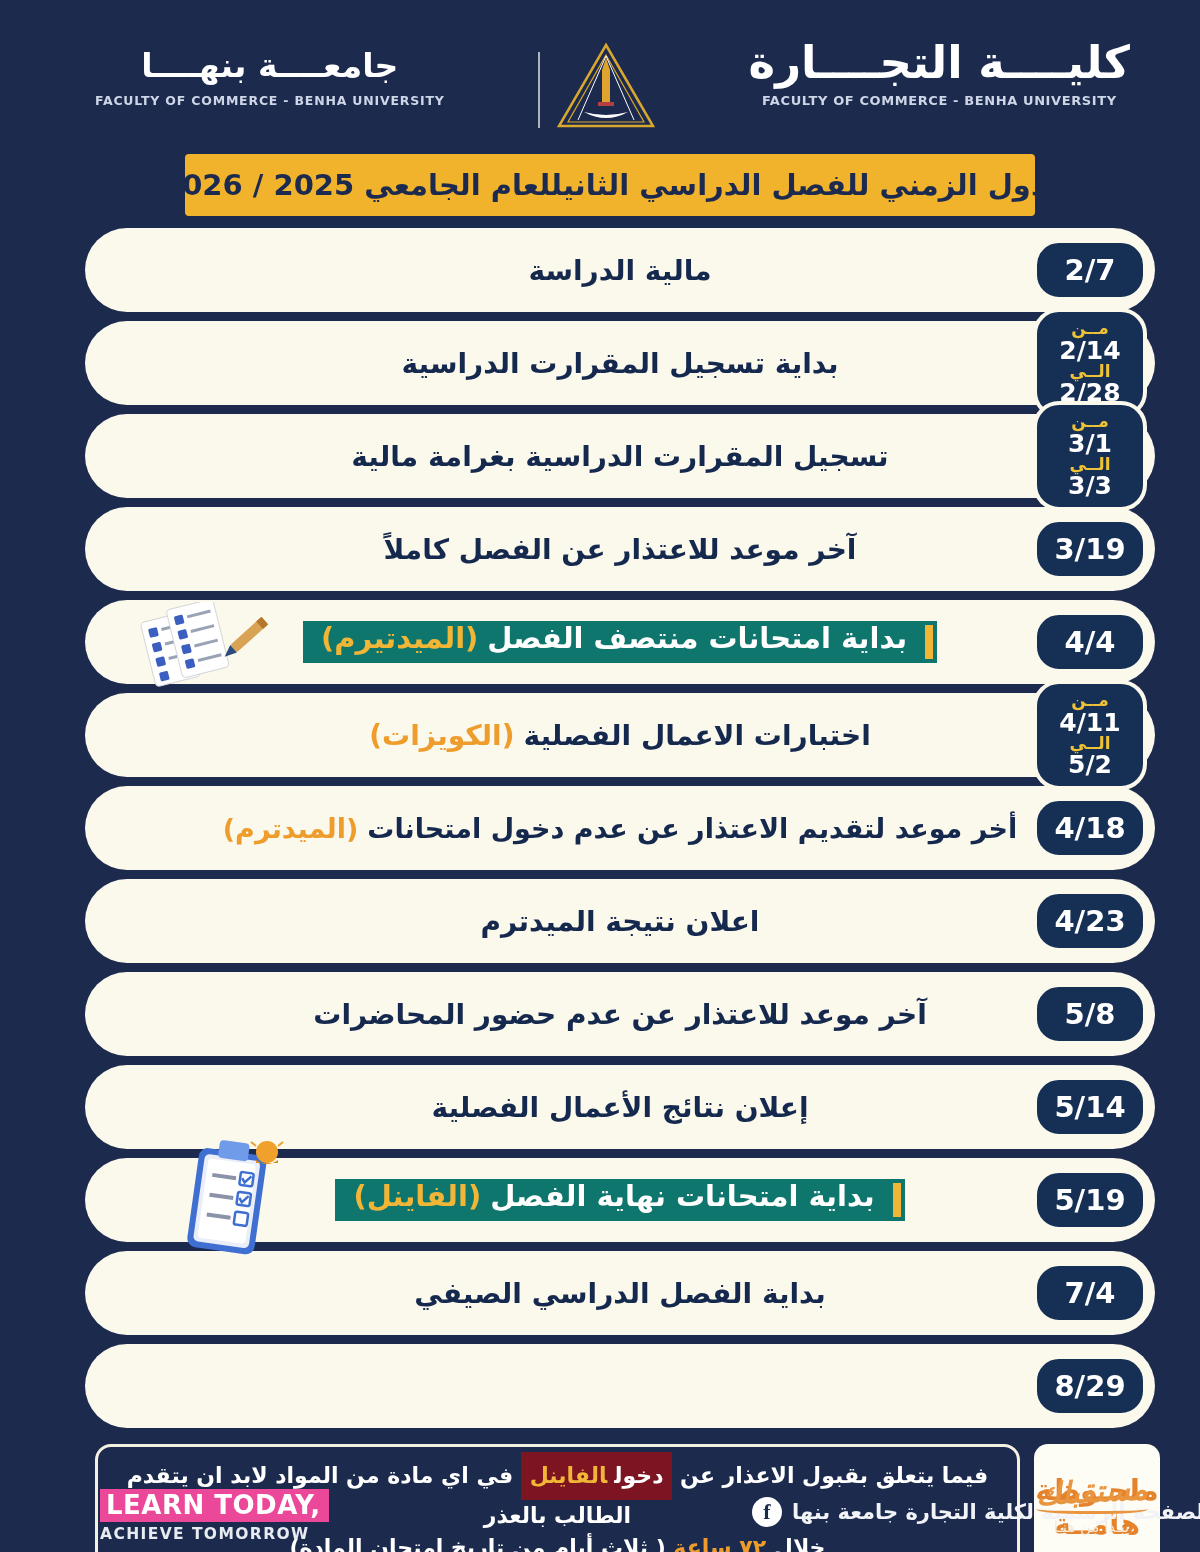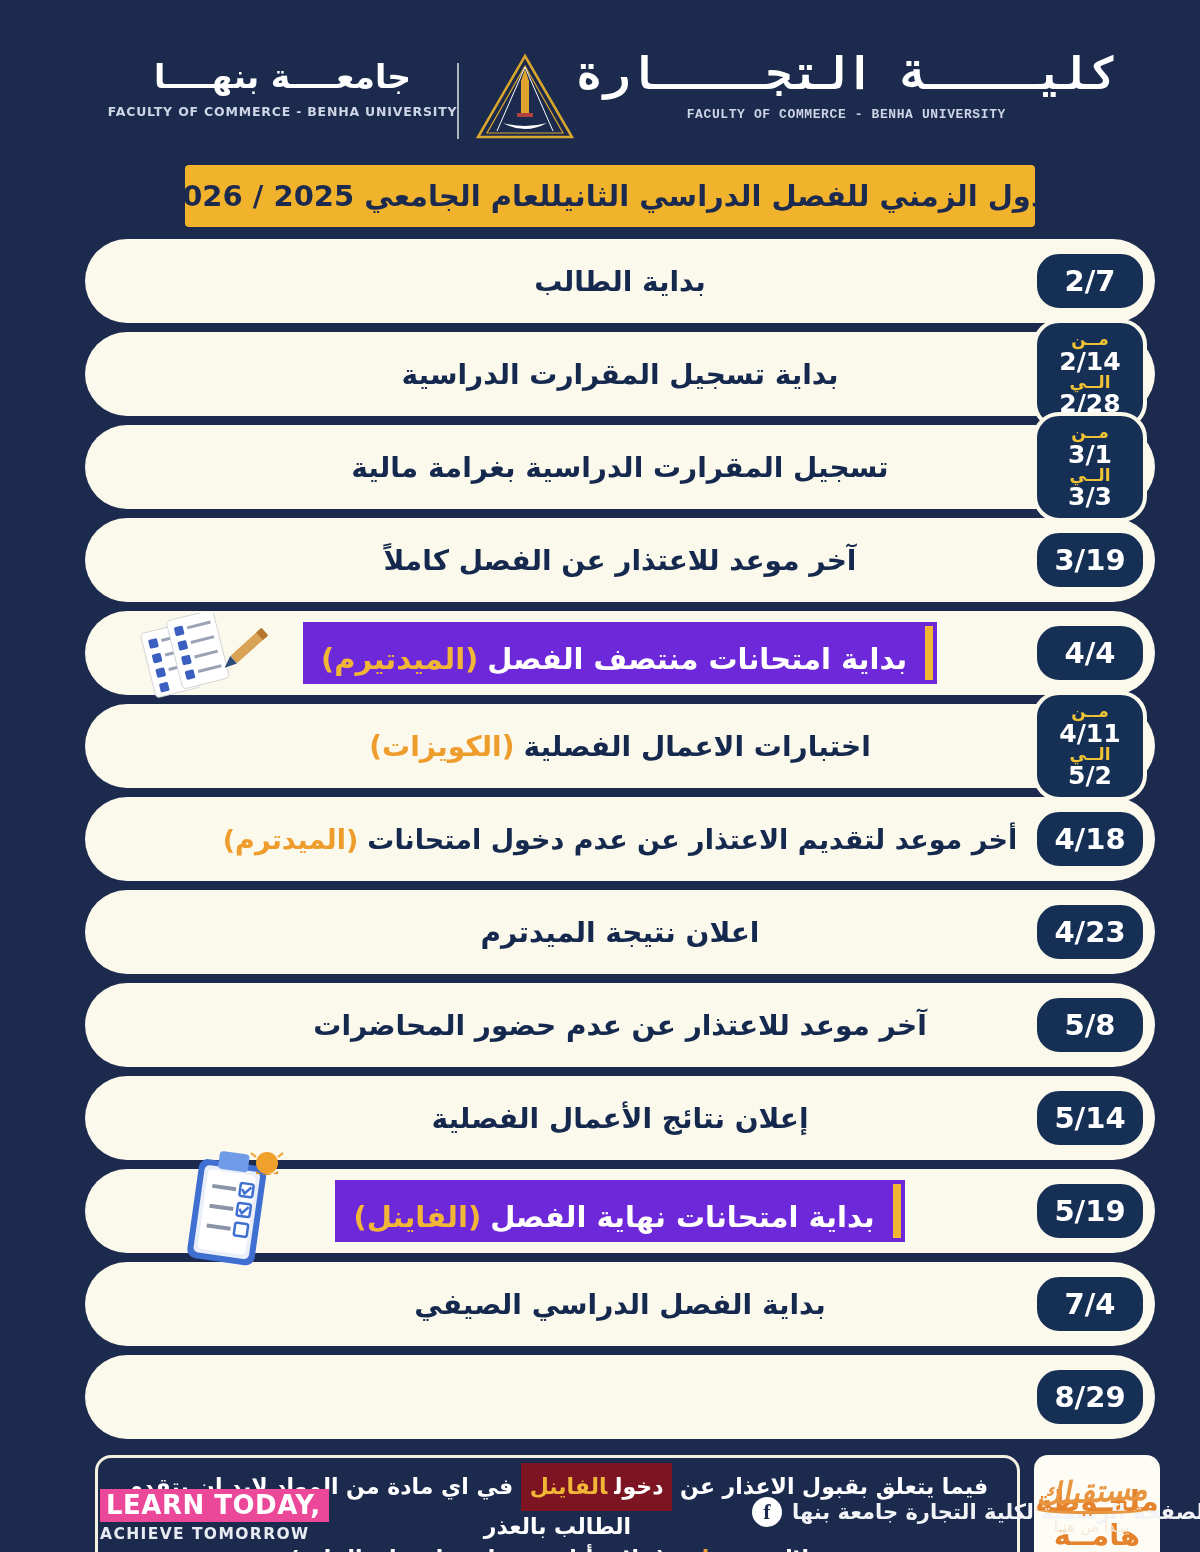--- a/index.html
+++ b/index.html
@@ -4,32 +4,32 @@
 <style>
   * { margin:0; padding:0; box-sizing:border-box; }
   body { background:#0d1630; }
   .page {
     width:1200px; height:1552px; position:relative; overflow:hidden;
     background:#1c2a4e; font-family:"DejaVu Sans", sans-serif;
     margin:0 auto;
   }
 
   
-  .header { display:flex; justify-content:center; align-items:flex-start;
-            padding:30px 70px 0 95px;margin-top:11px; }
+  .header { display:flex; justify-content:space-between; align-items:flex-start;
+            padding:30px 70px 0 95px; }
   .logo-benha { text-align:center; margin-top:16px; }
   .logo-benha .ar { color:#ffffff; font-size:33px; font-weight:bold; direction:rtl; }
   .logo-benha .en { color:#cdd5e6; font-size:12.5px; font-weight:bold; letter-spacing:.8px; margin-top:8px; }
   .logo-center { display:flex; align-items:center; gap:16px; margin-top:12px; }
   .logo-center .txt { text-align:center; }
   .logo-center .ar { color:#ffffff; font-size:23px; font-weight:bold; direction:rtl; }
   .logo-center .en { color:#f1f3f7; font-family:"Liberation Serif", serif; font-weight:bold;
                      font-size:14.5px; margin-top:5px; letter-spacing:.5px; }
   .divider { width:2px; height:76px; background:rgba(255,255,255,.65); }
-  .logo-right { text-align:center; margin-top:6px;font-family:Liberation Mono, monospace; }
+  .logo-right { text-align:center; margin-top:6px; }
   .logo-right .ar { color:#ffffff; font-size:45px; font-weight:bold; direction:rtl; }
   .logo-right .en { color:#cdd5e6; font-size:13px; font-weight:bold; letter-spacing:.6px; margin-top:4px; }
 
   
   .banner { margin:16px 165px 0 185px; height:62px; background:#f2b32c; border-radius:4px;
             display:flex; align-items:center; justify-content:center; }
   .banner span { color:#1b2a4e; font-size:29px; font-weight:bold; direction:rtl; white-space:nowrap; }
 
   
   .rows { margin:12px 45px 0 85px; }
@@ -41,21 +41,21 @@
 
   .pill { position:absolute; right:8px; top:50%; transform:translateY(-50%);
           background:#163055; border:4px solid #fbf8ec; border-radius:26px;
           color:#ffffff; font-weight:bold; min-width:114px; z-index:2;
           display:flex; flex-direction:column; align-items:center; justify-content:center; }
   .pill.single { height:62px; font-size:29px; }
   .pill.range  { height:110px; line-height:1.02; }
   .pill.range .mini { color:#f0c335; font-size:17px; font-weight:bold; }
   .pill.range .num  { font-size:25px; font-weight:bold; }
 
-  .hl { position:relative; background:#6d28d9; color:#ffffff; padding:20px 30px 8px 18px;
+  .hl { position:relative; background:#0f766e; color:#ffffff; padding:0 30px 8px 18px;
         font-size:29px; font-weight:bold; white-space:nowrap; }
   .hl::after { content:""; position:absolute; right:4px; top:4px; bottom:4px; width:8px;
                background:#f2b637; }
   .hl .hl-accent { color:#f2b637; margin-inline-start:9px; }
 
   .row-icon { position:absolute; z-index:3; pointer-events:none; }
   .icon-checklist { left:48px; top:2px; }
   .icon-clipboard { left:98px; top:-22px; }
 
   
@@ -122,21 +122,21 @@
     </div>
   </div>
 
   <div class="banner">
     <span>الجدول الزمني للفصل الدراسي الثانيللعام الجامعي 2025 / 2026 م</span>
   </div>
 
   <div class="rows">
 
     <div class="row">
-      <span class="row-text">بداية الطالب</span>
+      <span class="row-text">مالية الدراسة</span>
       <div class="pill single">
         <span>2/7</span>
       </div>
     </div>
 
     <div class="row">
       <span class="row-text">بداية تسجيل المقرارت الدراسية</span>
       <div class="pill range">
         <span class="mini">مــن</span>
         <span class="num">2/14</span>

